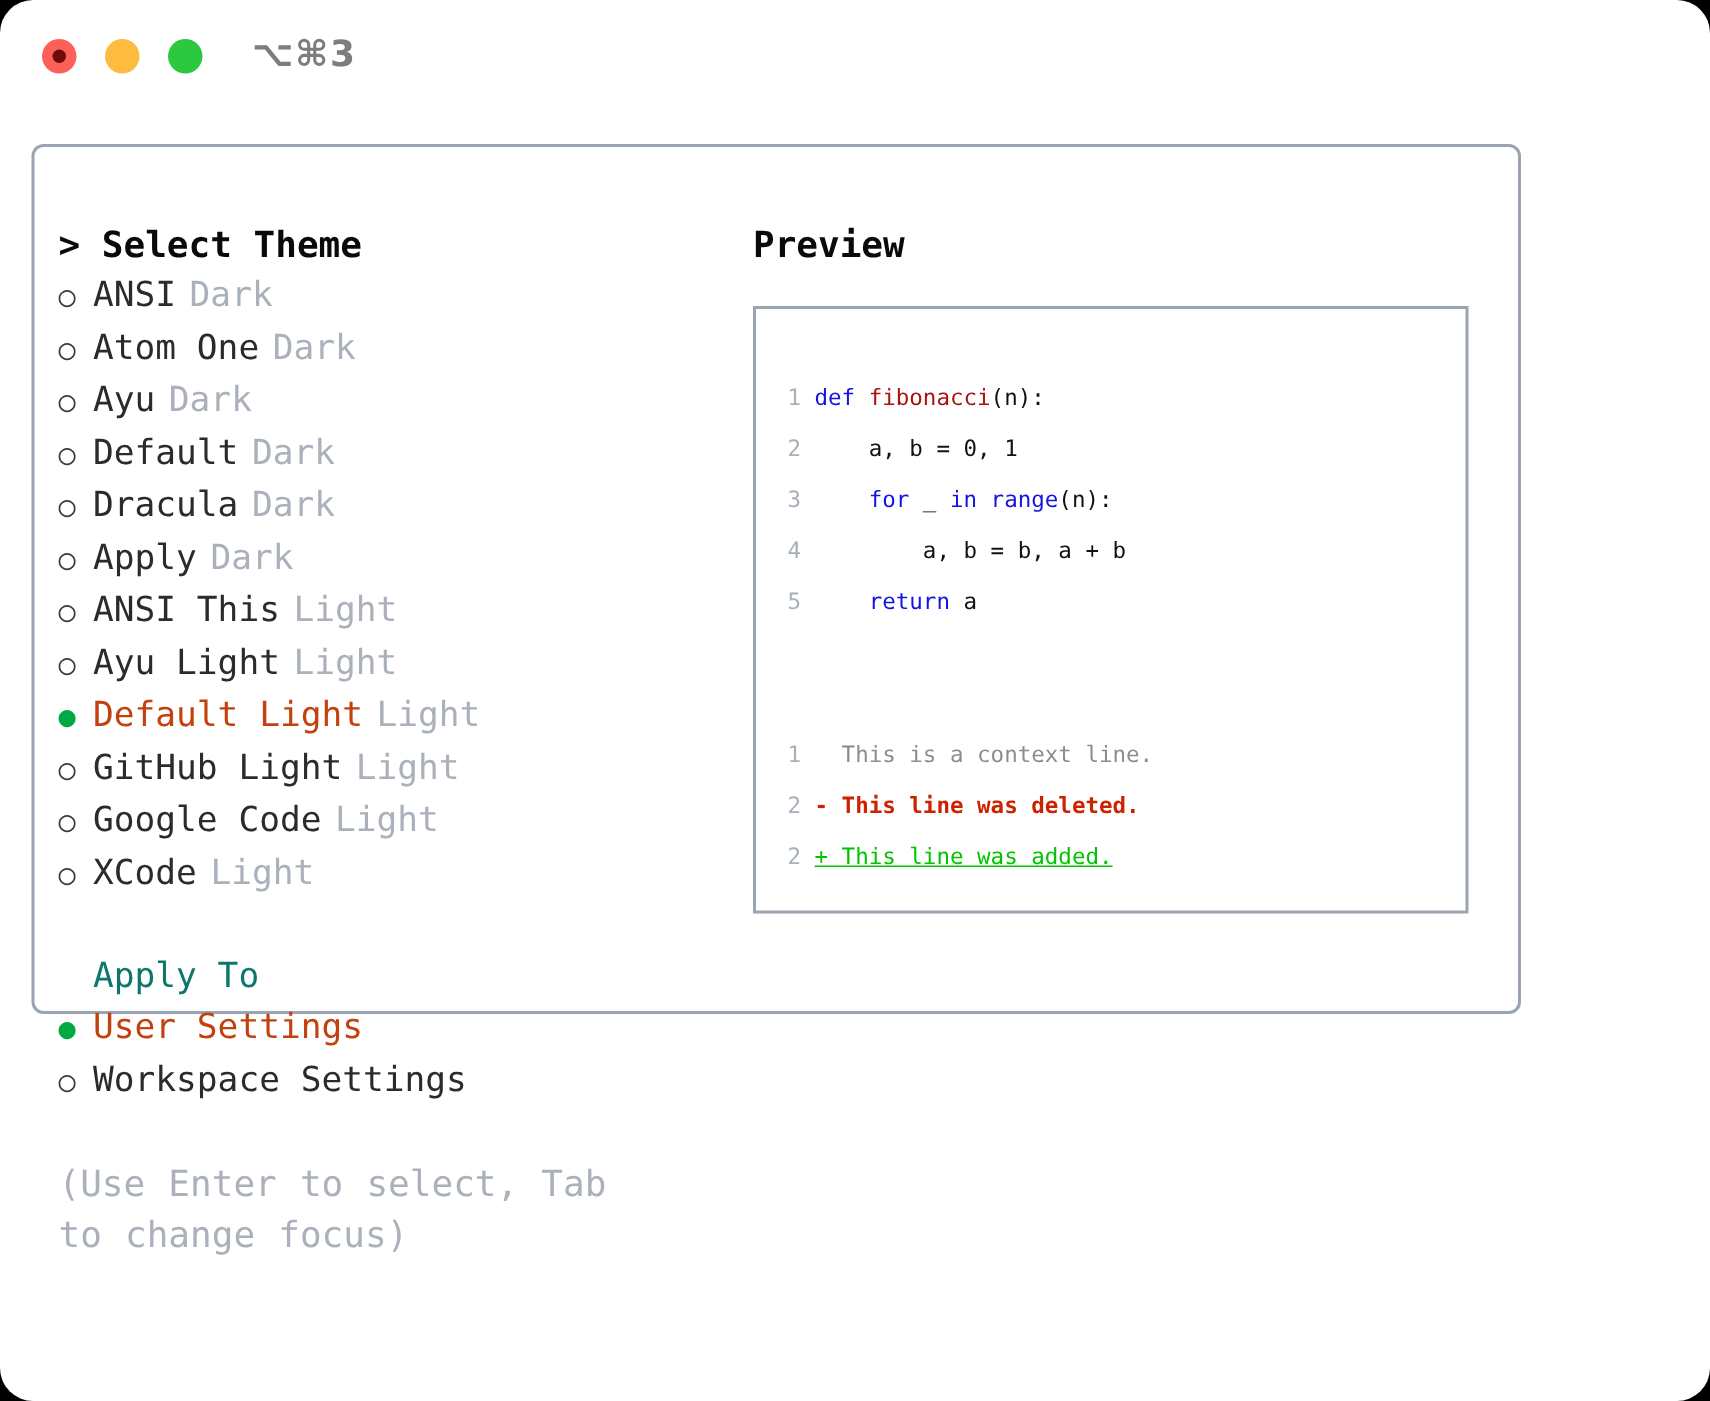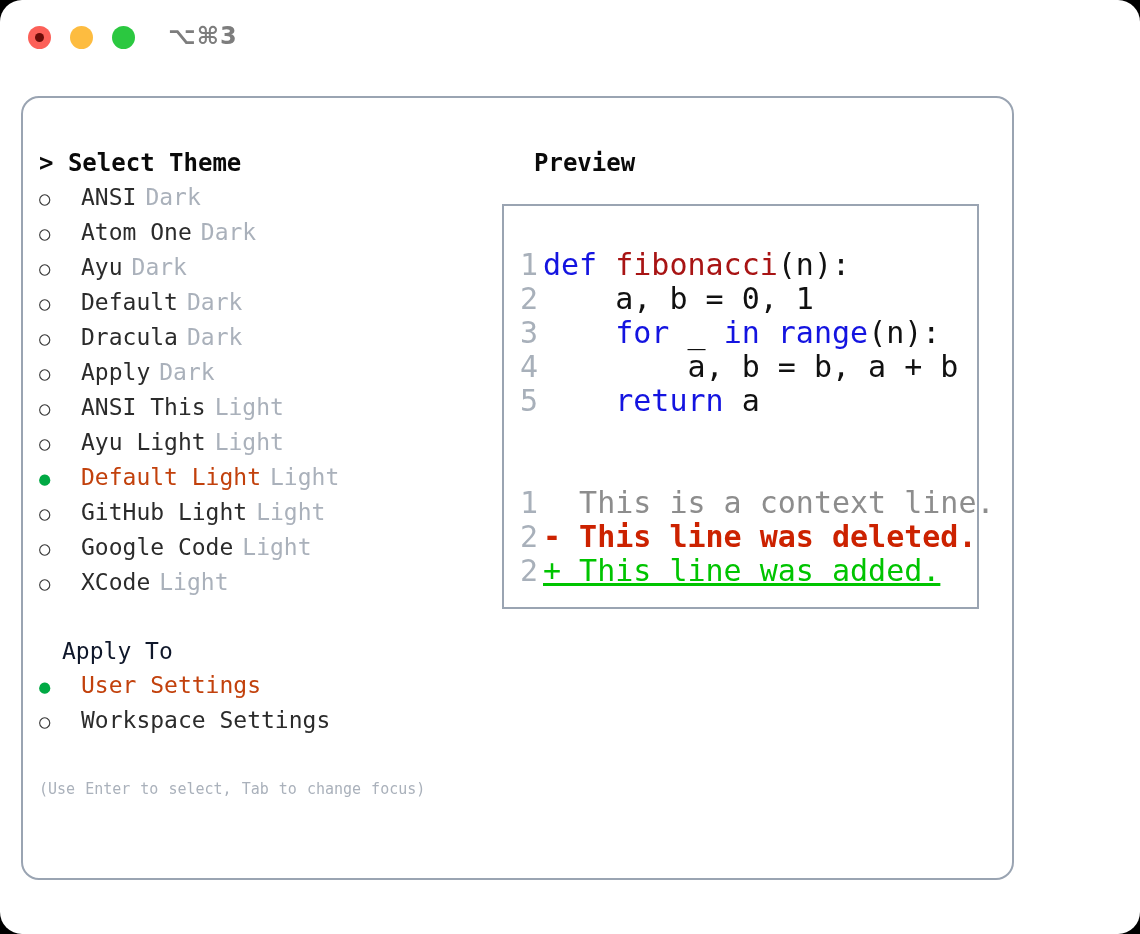--- a/index.html
+++ b/index.html
@@ -68,23 +68,23 @@
     color: #7d7d7d;
     letter-spacing: 1px;
   }
 
   
   .panel {
     position: absolute;
     left: 21px;
     top: 96px;
     width: 993px;
-    height: 784px;
+    height: 580px;
     border: 2px solid #9aa4b2;
-    border-radius: 18px;
+    border-radius: 8px;
     box-sizing: border-box;
     background: #ffffff;
   }
 
   .cols {
     position: absolute;
     left: 0; top: 0;
     width: 100%;
     height: 100%;
   }
@@ -94,21 +94,20 @@
     position: absolute;
     left: 16px;
     top: 48px;
     width: 450px;
   }
   .right-col {
     position: absolute;
     left: 479px;
     top: 48px;
     width: 490px;
-    margin-left: 32px;
   }
 
   .hdr {
     font-size: 24px;
     font-weight: 700;
     color: #0a0a0a;
     line-height: 34px;
     white-space: pre;
   }
 
@@ -127,39 +126,39 @@
     width: 23px;
     flex: 0 0 23px;
     color: #3a3a3a;
     font-size: 19px;
   }
   .bullet.sel {
     color: #00a944;
     font-size: 19px;
   }
   .row.selected .label { color: #c2410c; }
-  .label { color: #2b2b2b; margin-left: 19px; }
+  .label { color: #2b2b2b; }
   .variant {
     color: #aab1bb;
     margin-left: 9px;
   }
 
   .spacer-1 { height: 34px; }
 
   .subhdr {
     font-size: 23px;
     line-height: 34px;
-    color: #0f172a;
+    color: #0f766e;
     padding-left: 23px;
     white-space: pre;
   }
 
   .hint {
     margin-top: 34px;
-    font-size: 15px;
+    font-size: 24px;
     line-height: 34px;
     color: #aab1bb;
     width: 400px;
     word-spacing: 1px;
   }
 
   
   .preview-box {
     position: absolute;
     left: 479px;
@@ -167,21 +166,21 @@
     width: 477px;
     height: 405px;
     border: 2px solid #9aa4b2;
     box-sizing: border-box;
     background: #ffffff;
   }
   .code {
     position: absolute;
     left: 16px;
     top: 42px;
-    font-size: 30px;
+    font-size: 15px;
     line-height: 34px;
     white-space: pre;
   }
   .cline { display: block; white-space: pre; }
   .ln {
     color: #a8b0ba;
     display: inline-block;
     width: 14px;
     text-align: right;
     margin-right: 9px;

